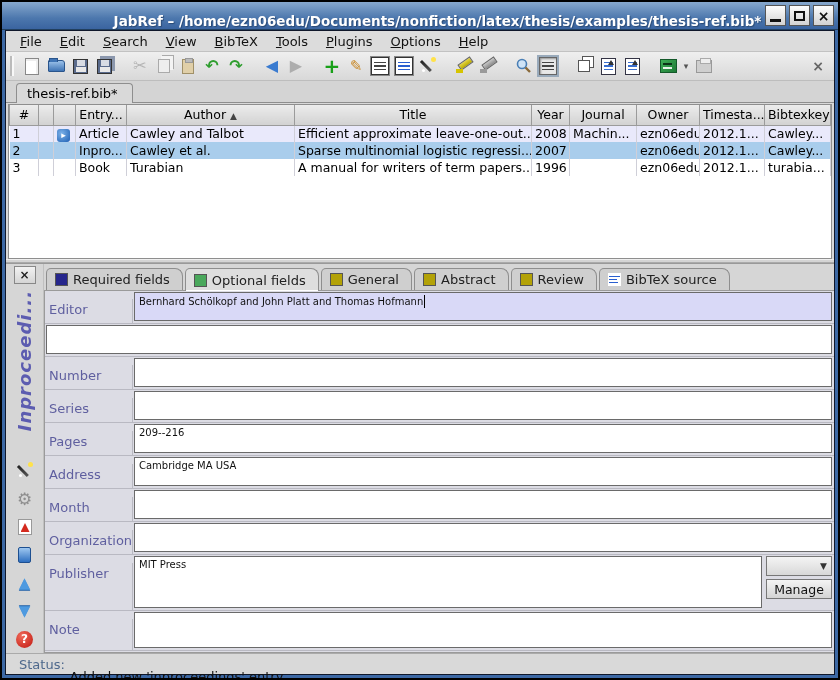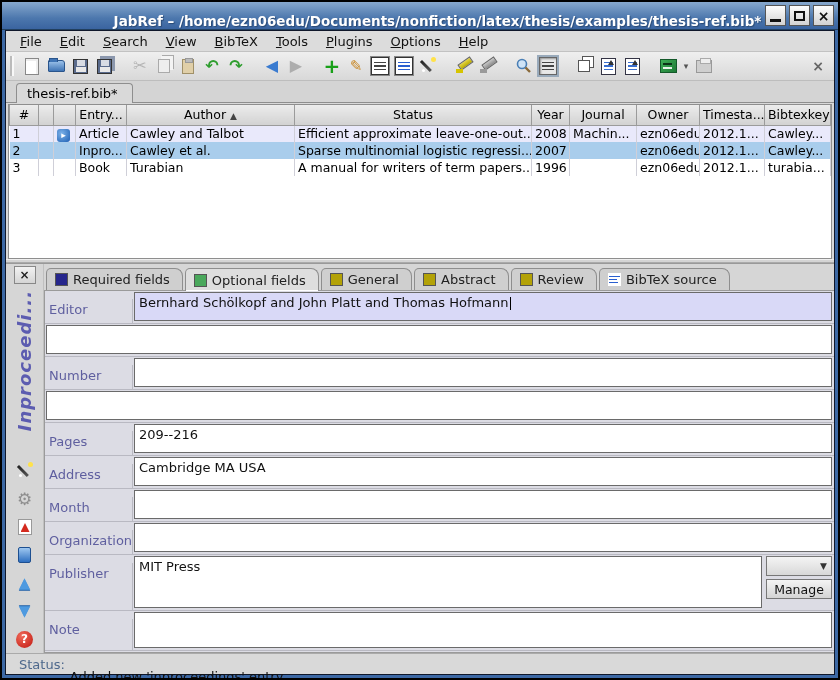--- a/index.html
+++ b/index.html
@@ -106,21 +106,21 @@
   .tab-sq { width:13px; height:13px; border:1px solid #555; }
   .src-icon { width:13px; height:13px; background:#fff; display:flex; flex-direction:column; justify-content:center; gap:1.5px; padding:1px; }
   .src-icon i { display:block; height:1.5px; background:#2a5fd0; }
   .src-icon i:nth-child(2) { width:70%; }
   .src-icon i:nth-child(3) { width:85%; }
 
   .fields { flex:1; border:1px solid #9a9a9a; border-right:none; background:#dcdce4; display:flex; flex-direction:column; overflow:hidden; }
   .frow { display:flex; border-bottom:1px solid #b9b9c2; }
   .flabel { width:88px; flex:0 0 88px; background:#dcdce4; color:#5f5f9f; font-size:13px; padding:3px 4px; border-right:1px solid #b9b9c2;margin-top:8px; }
   .fvalue { flex:1; padding:1px 2px 2px 1px; display:flex; }
-  .fbox { flex:1; background:#fff; border:1px solid #6a6a6a; font-size:13px; padding:2px 4px; color:#111; overflow:hidden; white-space:nowrap; }
+  .fbox { flex:1; background:#fff; border:1px solid #6a6a6a; font-size:10px; padding:2px 4px; color:#111; overflow:hidden; white-space:nowrap; }
   .fbox.focused { background:#d9d9f7; }
   .caret { display:inline-block; width:1px; height:13px; background:#000; vertical-align:middle; margin-left:1px; }
   .h33 { height:33px; flex:0 0 33px; }
   .h56 { height:56px; flex:0 0 56px; }
   .h40 { height:40px; flex:0 0 40px; }
   .pub-side { width:70px; flex:0 0 70px; display:flex; flex-direction:column; gap:3px; padding-left:4px; }
   .combo { height:20px; background:linear-gradient(#f4f4f4,#d8d8d8); border:1px solid #777; display:flex; align-items:center; justify-content:flex-end; padding-right:4px; font-size:9px; color:#333; }
   .manage-btn { height:20px; background:linear-gradient(#f4f4f4,#d4d4d4); border:1px solid #777; font-size:12.5px; display:flex; align-items:center; justify-content:center; color:#111; }
 
   .statusbar { height:21px; flex:0 0 21px; background:#d9d9d9; border-top:1px solid #aaa; display:flex; align-items:center; padding-left:13px; font-size:13px; }
@@ -296,21 +296,21 @@
             <col style="width:65px">
             <col>
         </colgroup>
         <thead>
           <tr>
             <th>#</th>
             <th></th>
             <th></th>
             <th>Entry...</th>
             <th><span>Author</span> <span class="sort-arrow">▲</span></th>
-            <th>Status</th>
+            <th>Title</th>
             <th>Year</th>
             <th>Journal</th>
             <th>Owner</th>
             <th>Timesta...</th>
             <th>Bibtexkey</th>
           </tr>
         </thead>
         <tbody>
           <tr class="row-odd">
             <td>1</td>
@@ -430,20 +430,21 @@
                 <div class="fbox"></div>
               </div>
           </div>
           <div class="frow h33">
             <div class="flabel">Number</div>
             <div class="fvalue">
                 <div class="fbox"></div>
               </div>
           </div>
           <div class="frow h33">
+            <div class="flabel">Series</div>
             <div class="fvalue">
                 <div class="fbox"></div>
               </div>
           </div>
           <div class="frow h33">
             <div class="flabel">Pages</div>
             <div class="fvalue">
                 <div class="fbox">209--216</div>
               </div>
           </div>

